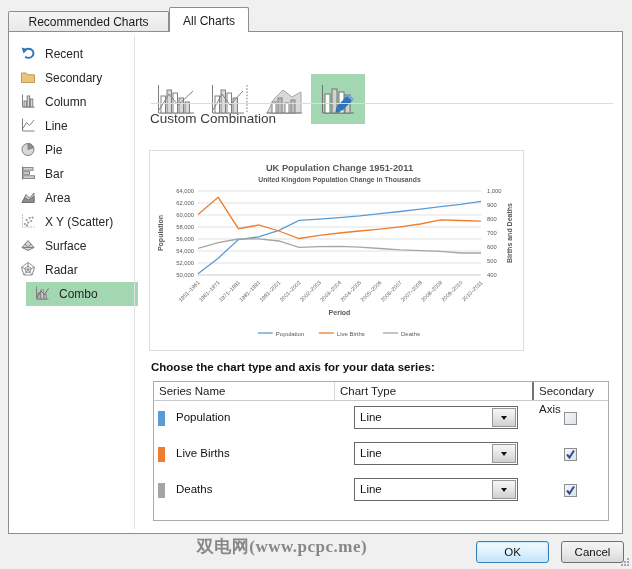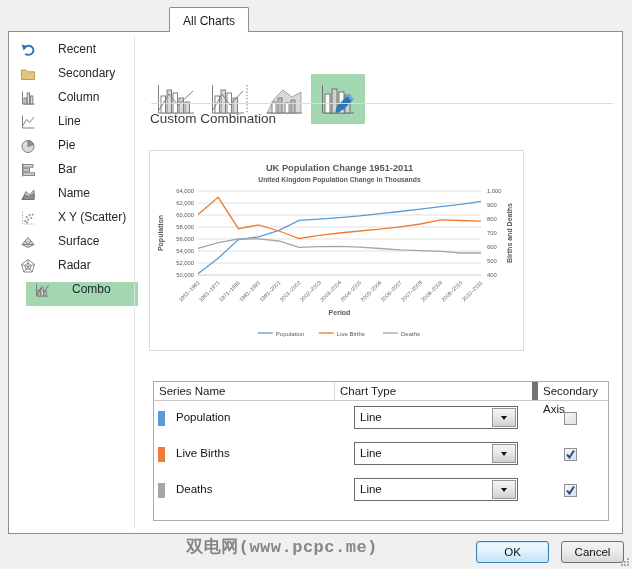--- a/index.html
+++ b/index.html
@@ -6,60 +6,61 @@
   body{width:632px;height:569px;background:#F0F0F0;font-family:"Liberation Sans",sans-serif;color:#1a1a1a;overflow:hidden;}
   .dialog{position:relative;width:632px;height:569px;}
   
   .tab{position:absolute;box-sizing:border-box;text-align:center;font-size:12px;cursor:default;}
   .tab-unsel{left:8px;top:11px;width:161px;height:21px;line-height:20px;background:linear-gradient(#F4F4F4,#E8E8E8);border:1px solid #8C8E94;border-bottom:none;border-radius:2px 2px 0 0;z-index:1;}
   .tab-sel{left:169px;top:7px;width:80px;height:25px;line-height:26px;background:#fff;border:1px solid #8C8E94;border-bottom:none;border-radius:2px 2px 0 0;z-index:3;}
   
   .panel{position:absolute;left:8px;top:31px;width:613px;height:501px;background:#fff;border:1px solid #8C8E94;z-index:2;}
   
   .sidebar{position:absolute;left:1px;top:10px;width:130px;}
-  .sbrow{display:flex;height:24px;margin:0 2px;padding-left:8px;gap:22px;font-size:12px;color:#262626;cursor:default;}
+  .sbrow{display:flex;align-items:center;height:24px;margin:0 2px;padding-left:8px;gap:9px;font-size:12px;color:#262626;cursor:default;}
   .sbrow.sel{background:var(--sel,#A2D7B2);margin-left:16px;}
   .sbrow svg{flex:0 0 16px;}
   .vsep{position:absolute;left:125px;top:4px;bottom:4px;width:1px;background:#E2E2E2;}
   
   .presets{position:absolute;left:140px;top:42px;display:flex;}
   .preset{width:54px;height:50px;display:flex;align-items:center;justify-content:center;}
   .preset.sel{background:var(--sel,#A2D7B2);}
   .hsep{position:absolute;left:142px;top:71px;width:462px;height:1px;background:#DCDCDC;}
   .section-title{position:absolute;left:141px;top:79px;font-size:13.5px;color:#3b3b3b;}
   
   .chart-box{position:absolute;left:140px;top:118px;width:373px;height:199px;border:1px solid #DCDCDC;background:#fff;}
   
   .caption{position:absolute;left:142px;top:329px;font-size:11.5px;font-weight:bold;color:#111;}
   .stable{position:absolute;left:144px;top:349px;width:454px;height:138px;border:1px solid #ABABAB;box-sizing:content-box;}
   .thead{display:flex;height:18px;line-height:18px;font-size:11.5px;color:#222;border-bottom:1px solid #C9C9C9;}
   .th{box-sizing:border-box;padding-left:5px;}
   .th1{width:180px;}
   .th2{width:198px;border-left:1px solid #D8D8D8;}
-  .th3{width:76px;border-left:6px solid #737373;}
+  .th3{width:76px;border-left:2px solid #737373;}
   .srow{position:relative;height:36px;}
   .swatch{position:absolute;left:4px;top:10px;width:7px;height:15px;}
   .sname{position:absolute;left:22px;top:10px;font-size:11.5px;color:#111;}
   .combo{position:absolute;left:200px;top:5px;width:162px;height:21px;border:1px solid #696969;background:#fff;}
   .combo-text{position:absolute;left:5px;top:0;line-height:21px;font-size:11.5px;color:#111;}
   .combo-btn{position:absolute;right:1px;top:1px;width:24px;height:19px;background:linear-gradient(#F5F5F5,#E8E8E8 45%,#CFCFCF);border:1px solid #979797;box-sizing:border-box;display:flex;align-items:center;justify-content:center;}
   .arr{width:0;height:0;border-left:3.5px solid transparent;border-right:3.5px solid transparent;border-top:4px solid #111;}
   .cbx{position:absolute;left:410px;top:11px;width:13px;height:13px;border:1px solid #8E9094;background:linear-gradient(135deg,#F6F7F8,#DDE2E7);box-sizing:border-box;}
   .cbx svg{position:absolute;left:0;top:0;}
   
-  .watermark{position:absolute;left:142px;top:535px;width:280px;text-align:center;font-size:17px;font-weight:bold;color:#878787;font-family:Liberation Mono, monospace;letter-spacing:0.5px;white-space:nowrap;}
+  .watermark{position:absolute;left:142px;top:535px;width:280px;text-align:center;font-size:17px;font-weight:bold;color:#878787;font-family:Liberation Serif, serif;letter-spacing:0.5px;white-space:nowrap;}
   .btn{position:absolute;top:541px;height:22px;border-radius:3px;font-size:11.5px;font-family:inherit;color:#111;padding:0;margin-left:8px;}
   .btn-ok{left:468px;width:73px;border:1px solid #3C7FB1;background:linear-gradient(#F2F9FE,#E0F3FD 45%,#BFE4F9);box-shadow:inset 0 0 0 1px #C8E9FB;}
   .btn-cancel{left:553px;width:63px;border:1px solid #707070;background:linear-gradient(#F4F4F4,#EBEBEB 45%,#D9D9D9);}
   .grip{position:absolute;right:2px;bottom:2px;}
 </style>
 </head>
 <body>
 
 <div class="dialog">
+  <div class="tab tab-unsel">Recommended Charts</div>
   <div class="tab tab-sel">All Charts</div>
 
   <div class="panel">
     <div class="sidebar" id="sidebar">
         <div class="sbrow">
     <span class="sb-icon"><svg width="16" height="16" viewBox="0 0 16 16">
               <path d="M4 6.2 A5 4.6 0 1 1 5.2 11.8" fill="none" stroke="#2E75B6" stroke-width="1.9"></path>
               <path d="M1.6 2.4 L7.6 4.2 L3.6 8.6 Z" fill="#2E75B6"></path>
             </svg></span>
     <span class="sb-label">Recent</span>
@@ -100,21 +101,21 @@
               <rect x="3" y="6.7" width="6.5" height="2.6" fill="#D9D9D9" stroke="#808080"></rect>
               <rect x="3" y="10.8" width="11.5" height="2.6" fill="#D9D9D9" stroke="#808080"></rect>
             </svg></span>
     <span class="sb-label">Bar</span>
   </div>
         <div class="sbrow">
     <span class="sb-icon"><svg width="16" height="16" viewBox="0 0 16 16">
               <path d="M2 13.5 L6 5.5 L9.5 9 L14 4 V13.5 Z" fill="#C6C6C6" stroke="#808080"></path>
               <path d="M2 13.5 L5 9 L8.5 11 L14 7.5 V13.5 Z" fill="#8F8F8F" stroke="#707070"></path>
             </svg></span>
-    <span class="sb-label">Name</span>
+    <span class="sb-label">Area</span>
   </div>
         <div class="sbrow">
     <span class="sb-icon"><svg width="16" height="16" viewBox="0 0 16 16">
               <path d="M2.5 1.5 V14 H14.5" fill="none" stroke="#B5B5B5" stroke-dasharray="1.6 1.3"></path>
               <g fill="#9A9A9A">
                 <circle cx="5" cy="11" r="1.1"></circle>
                 <circle cx="6.6" cy="7" r="1.1"></circle>
                 <circle cx="8.2" cy="9.6" r="1.1"></circle>
                 <circle cx="9.6" cy="5" r="1.1"></circle>
                 <circle cx="11.2" cy="8" r="1.1"></circle>
@@ -255,20 +256,21 @@
           <text x="189.5" y="164" font-size="7" text-anchor="middle" fill="#595959" font-family="Liberation Sans, sans-serif" font-weight="bold">Period</text>
           <line x1="107.8" x2="122.8" y1="182" y2="182" stroke="#5B9BD5" stroke-width="1.3"></line>
           <text x="125.8" y="184.5" font-size="6" text-anchor="start" fill="#595959" font-family="Liberation Sans, sans-serif">Population</text>
           <line x1="168.8" x2="183.8" y1="182" y2="182" stroke="#ED7D31" stroke-width="1.3"></line>
           <text x="186.8" y="184.5" font-size="6" text-anchor="start" fill="#595959" font-family="Liberation Sans, sans-serif">Live Births</text>
           <line x1="233" x2="248" y1="182" y2="182" stroke="#A5A5A5" stroke-width="1.3"></line>
           <text x="251" y="184.5" font-size="6" text-anchor="start" fill="#595959" font-family="Liberation Sans, sans-serif">Deaths</text>
         </svg>
     </div>
 
+    <div class="caption">Choose the chart type and axis for your data series:</div>
     <div class="stable">
       <div class="thead">
         <div class="th th1">Series Name</div>
         <div class="th th2">Chart Type</div>
         <div class="th th3">Secondary Axis</div>
       </div>
       <div id="series-rows">
           <div class="srow">
     <span class="swatch" style="background: rgb(91, 155, 213);"></span>
     <span class="sname">Population</span>

